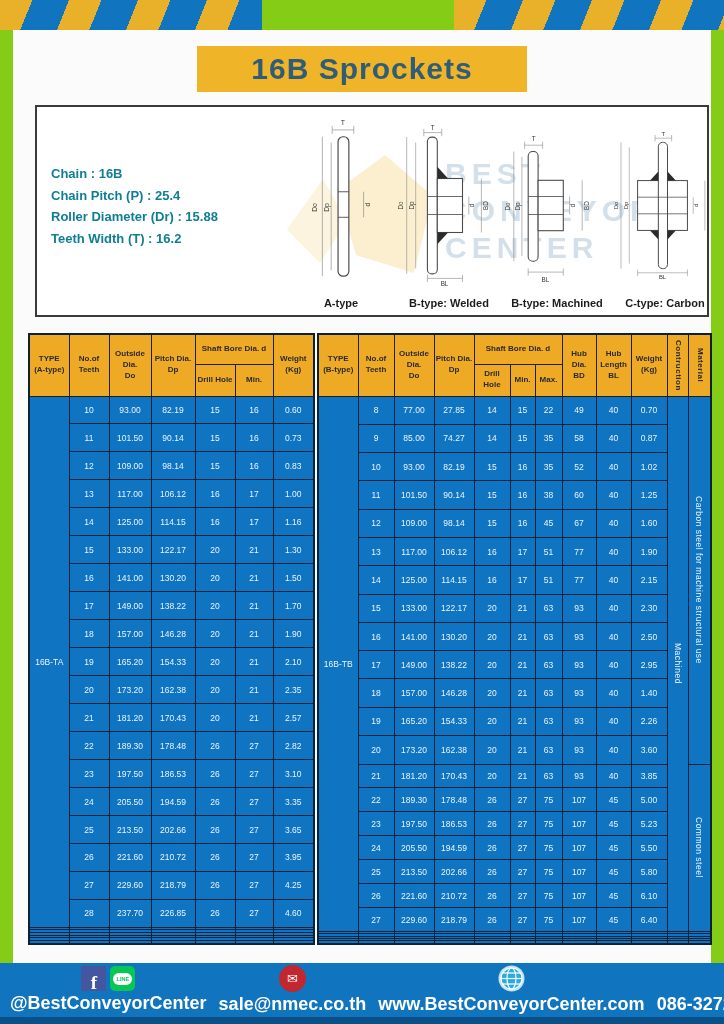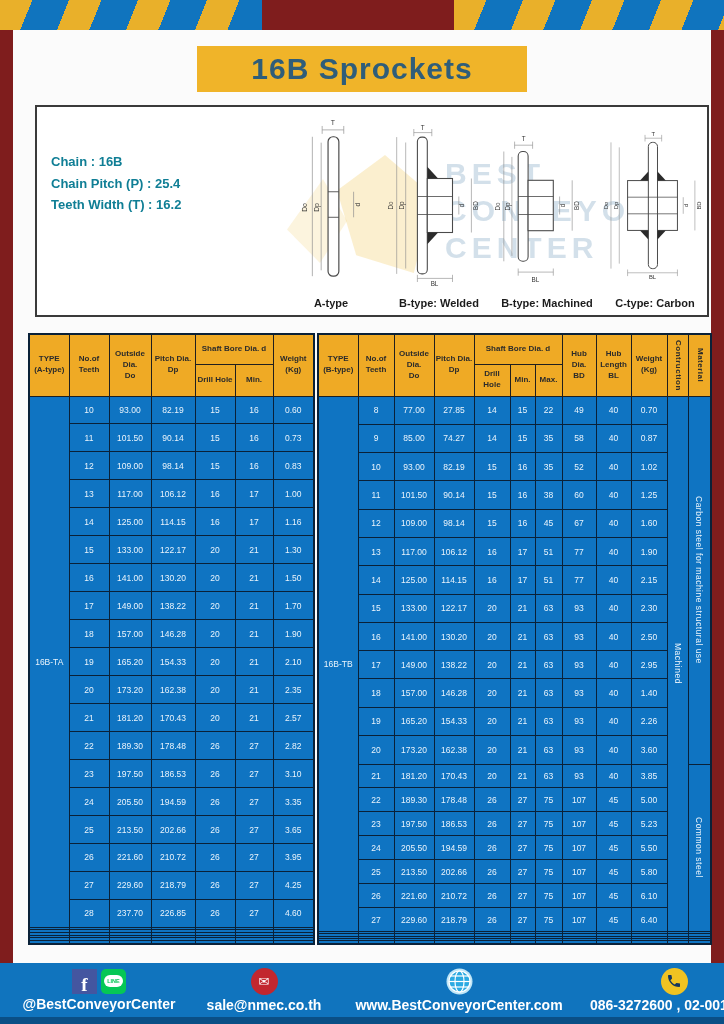--- a/index.html
+++ b/index.html
@@ -1,44 +1,44 @@
 <!DOCTYPE html>
 <html><head>
 <meta charset="utf-8">
 <style>
   *{margin:0;padding:0;box-sizing:border-box}
   html,body{width:724px;background:#0E6FB7}
   body{font-family:"Liberation Sans",sans-serif}
-  #page{position:relative;width:724px;height:1024px;background:#7f1d1d;overflow:hidden}
+  #page{position:relative;width:724px;height:1024px;background:#84cc16;overflow:hidden}
 
   
   .stripes{position:absolute;top:0;height:30px}
   .stripes.left{left:0;width:262px;background:repeating-linear-gradient(112deg,#E9B02A 0 30px,#1074BE 30px 64px)}
   .stripes.right{right:0;width:270px;background:repeating-linear-gradient(112deg,#E9B02A 0 30px,#1074BE 30px 64px)}
 
   .sheet{position:absolute;left:13px;right:13px;top:30px;height:933px;background:#FBFBFB}
 
   .banner{position:absolute;left:50%;transform:translateX(-50%);top:46px;width:330px;height:46px;
           background:#F0B429;display:flex;align-items:center;justify-content:center;z-index:3}
   .banner .title{font-size:30px;font-weight:bold;color:#2F5D79;letter-spacing:1px}
 
   
   .diagram-box{position:absolute;left:35px;top:105px;width:674px;height:212px;background:#fff;
                border:2px solid #3A3A3A;z-index:2;overflow:hidden}
-  .specs{position:absolute;left:14px;top:44px;z-index:3}
+  .specs{position:absolute;left:14px;top:56px;z-index:3}
   .specs .spec-line{display:block;font-size:13px;font-weight:bold;color:#0F7E95;line-height:21.5px;white-space:nowrap}
 
   .wm-shape{position:absolute;left:300px;top:48px;width:96px;height:118px;z-index:1;
             background:rgba(243,206,105,0.32);clip-path:polygon(50% 0,100% 35%,80% 100%,20% 85%,0 30%)}
   .wm-shape2{position:absolute;left:250px;top:72px;width:60px;height:84px;z-index:1;
             background:rgba(243,206,105,0.22);clip-path:polygon(60% 0,100% 50%,55% 100%,0 60%)}
   .wm-text{position:absolute;left:408px;top:48px;z-index:1;color:rgba(150,180,205,0.42);
            font-weight:bold;font-size:30px;letter-spacing:5px;line-height:37px}
 
-  .diagrams{position:absolute;left:240px;top:8px;width:432px;height:196px;display:flex;z-index:2}
+  .diagrams{position:absolute;left:250px;top:8px;width:432px;height:196px;display:flex;z-index:2}
   .dcell{flex:1;display:flex;flex-direction:column;align-items:center;justify-content:flex-end}
   .dcell svg{width:100%;flex:1}
   .dlabel{font-size:11px;color:#1C1C1C;text-align:center;margin:1px 0 2px;font-weight:600;white-space:nowrap}
   .pl{fill:#fff;stroke:#4A4A4A;stroke-width:1.2}
   .pl2{stroke:#4A4A4A;stroke-width:0.9}
   .dl{stroke:#8E8E8E;stroke-width:0.7}
   .weld{fill:#2B2B2B}
   .dim{font-family:"Liberation Sans",sans-serif;font-size:7px;fill:#333}
 
   
@@ -56,21 +56,21 @@
   .vth{writing-mode:vertical-rl;font-size:7.5px;padding:2px 0;letter-spacing:0.5px}
   .vert-cell{writing-mode:vertical-rl;font-size:7.5px;letter-spacing:0.5px;padding:2px 0}
 
   
   .footer{position:absolute;left:0;top:963px;width:724px;height:61px;background:#1074BE;
           display:flex;align-items:center;padding:2px 10px 9px;z-index:2}
   .footer-edge{position:absolute;left:0;bottom:0;width:724px;height:7px;background:#0A4F86;z-index:3}
   .f-item{display:flex;flex-direction:column;align-items:center;gap:2px}
   .f-item.w1{flex:0 0 178px}.f-item.w2{flex:0 0 128px}.f-item.w3{flex:0 0 238px}.f-item.w4{flex:1}
   .f-div{width:4px;height:38px;background:#CDC93B;border-radius:2px;margin:0 6px}
-  .f-text{font-size:14px;font-weight:bold;color:#fff;white-space:nowrap}
+  .f-text{font-size:18px;font-weight:bold;color:#fff;white-space:nowrap}
   .f-icons{display:flex;gap:4px;align-items:center}
   .fb-icon{width:25px;height:25px;background:#4456A0;color:#fff;font-weight:bold;font-size:19px;
            display:flex;align-items:flex-end;justify-content:center;line-height:0.9;font-family:"Liberation Serif",serif}
   .line-icon{width:25px;height:25px;background:#06C755;border-radius:5px;display:flex;align-items:center;justify-content:center}
   .line-bubble{background:#fff;border-radius:6px;width:19px;height:12px;color:#06C755;font-size:5.5px;font-weight:bold;
                display:flex;align-items:center;justify-content:center}
   .circle{width:27px;height:27px;border-radius:50%;display:flex;align-items:center;justify-content:center}
   .circle.red{background:#C2272F;color:#fff;font-size:13px}
   .circle.yellow{background:#F0C322}
 </style>
@@ -93,20 +93,21 @@
     <div class="wm-shape2"></div>
     <div class="wm-text">
       <div>BEST</div>
       <div>CONVEYOR</div>
       <div>CENTER</div>
     </div>
 
     <div class="specs">
       <span class="spec-line">Chain  :  16B</span>
       <span class="spec-line">Chain Pitch (P)  :  25.4</span>
+      <span class="spec-line">Roller Diameter (Dr)  : 15.88</span>
       <span class="spec-line">Teeth Width (T)  :  16.2</span>
     </div>
 
     <div class="diagrams">
 
       <div class="dcell">
         <svg viewBox="0 0 110 180">
           <line class="dl" x1="46" y1="13" x2="68" y2="13"></line>
           <line class="dl" x1="46" y1="9" x2="46" y2="17"></line>
             <line class="dl" x1="68" y1="9" x2="68" y2="17"></line>

